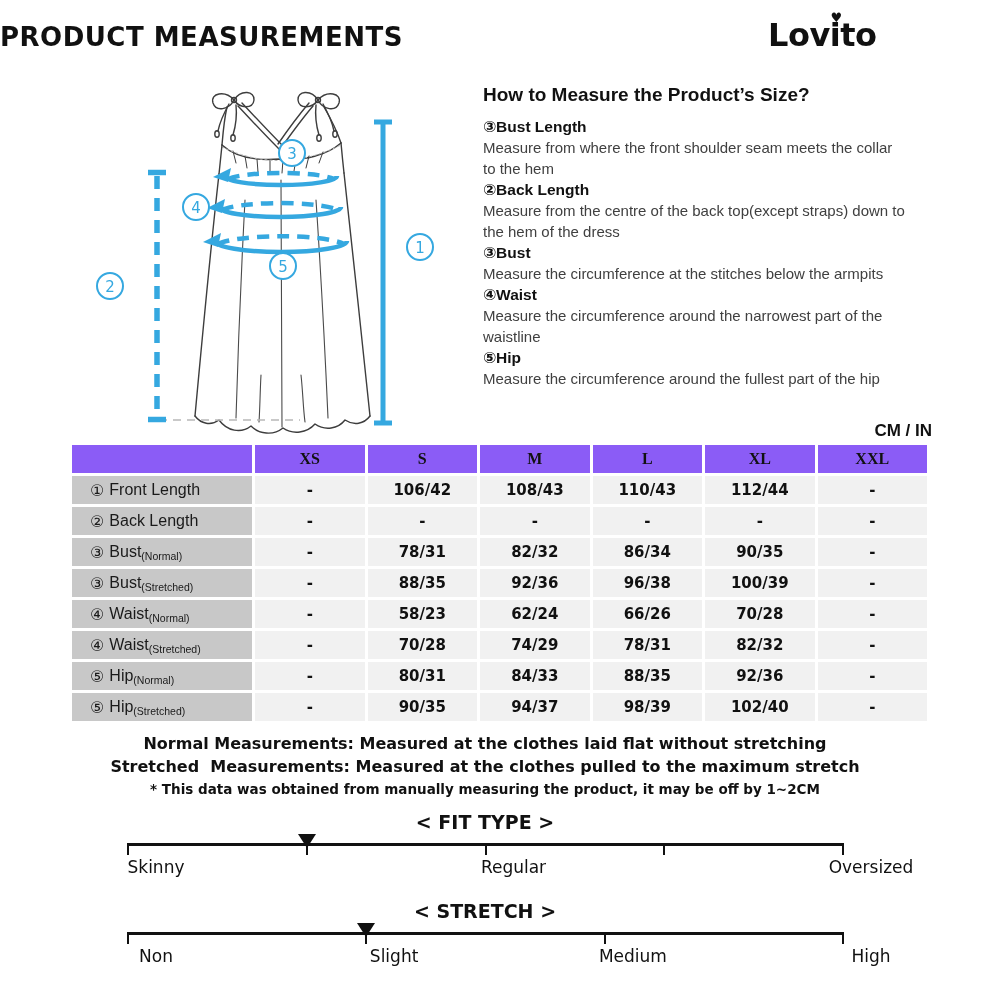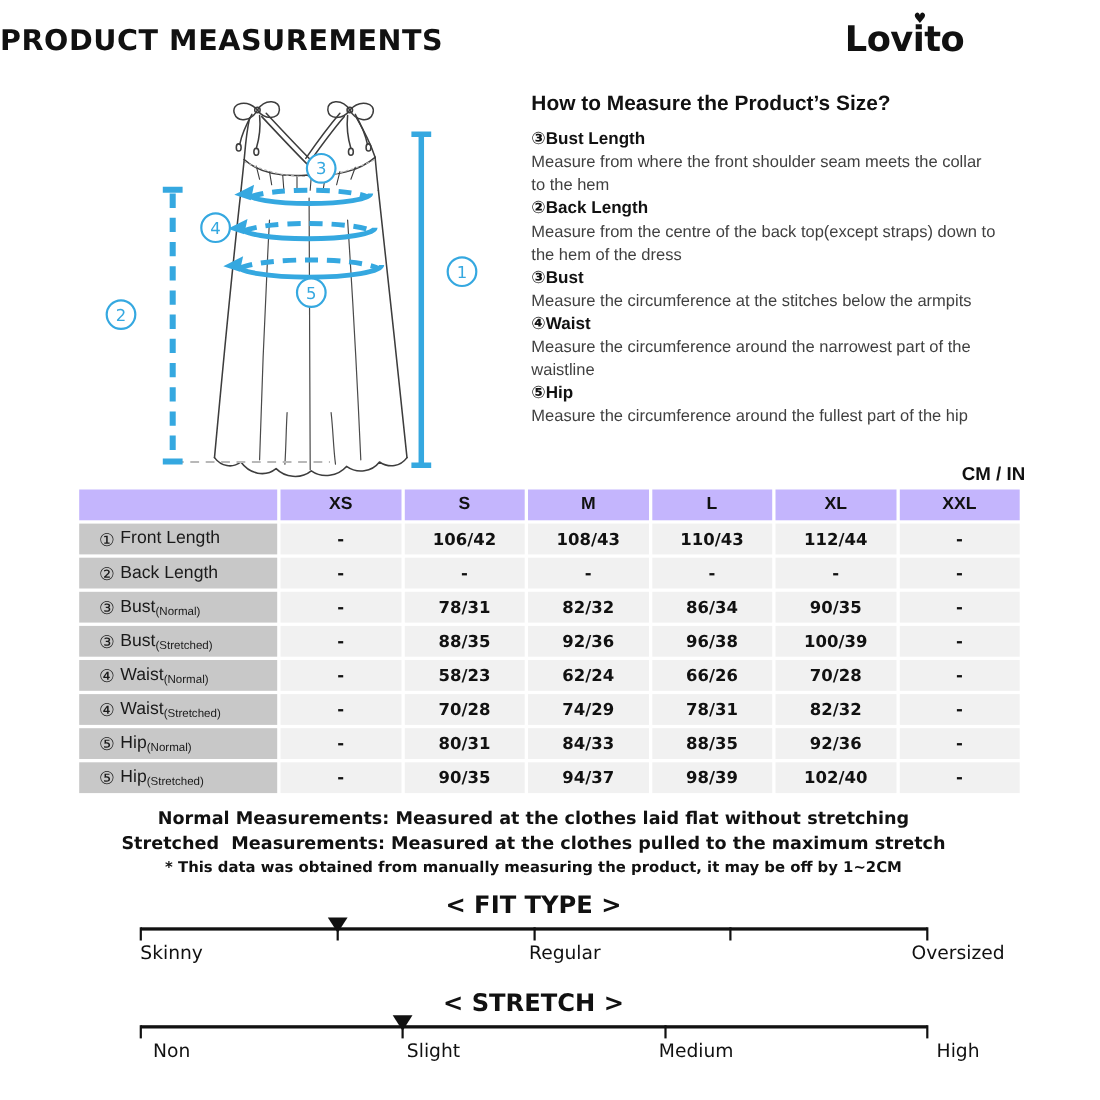--- a/index.html
+++ b/index.html
@@ -21,37 +21,37 @@
   .howto h2{margin:0 0 10px 0;font-size:19px;font-weight:700;}
   .howto-label{font-size:15.5px;font-weight:700;line-height:21px;}
   .howto-desc{font-size:15px;line-height:21px;color:#404040;white-space:pre-line;}
 
   .cmin{position:absolute;right:68px;top:389px;font-size:17px;font-weight:700;margin-top:32px;}
 
   
   .sizetable{position:absolute;left:72px;top:445px;width:855px;
              display:grid;grid-template-columns:180px repeat(6,1fr);gap:3px;}
   .sizetable>div{height:28px;display:flex;align-items:center;justify-content:center;}
-  .th{background:#c4b5fd;font-family:Liberation Sans, sans-serif;font-weight:700;font-size:16px;}
+  .th{background:#8b5cf6;font-family:Liberation Serif, serif;font-weight:700;font-size:16px;}
   .tl{background:#c8c8c8;justify-content:flex-start !important;padding-left:18px;font-size:16px;color:#1a1a1a;}
   .tl .num{font-family:"DejaVu Sans",sans-serif;font-size:16px;margin-right:5px;}
   .tl .sub{font-size:10.5px;align-self:flex-end;padding-bottom:4px;}
   .td{background:#f1f1f1;font-family:"DejaVu Sans",sans-serif;font-weight:700;font-size:15px;}
 
   
   .notes{position:absolute;left:0;top:732px;width:970px;text-align:center;
          font-family:"DejaVu Sans",sans-serif;}
   .note-main{font-size:16px;font-weight:700;line-height:23px;white-space:pre-wrap;}
   .note-small{font-size:13.5px;font-weight:600;margin-top:3px;}
 
   
   .scale-block{position:absolute;left:0;width:1000px;height:82px;}
   #fit-block{top:811px;} #stretch-block{top:900px;text-align:right;}
   .scale-title{position:absolute;left:485px;transform:translateX(-50%);
-               font-family:"DejaVu Sans",sans-serif;font-size:22px;font-weight:800;white-space:nowrap;}
+               font-family:"DejaVu Sans",sans-serif;font-size:19px;font-weight:800;white-space:nowrap;}
   .scale-line{position:absolute;left:128px;top:32px;width:715px;height:3px;background:#111;}
   .tick{position:absolute;top:0;width:2px;height:12px;background:#111;transform:translateX(-1px);}
   .marker{position:absolute;top:-9px;width:0;height:0;transform:translateX(-9px);
           border-left:9px solid transparent;border-right:9px solid transparent;border-top:14px solid #111;}
   .scale-labels{position:absolute;left:128px;top:46px;width:715px;height:22px;}
   .scale-label{position:absolute;transform:translateX(-50%);white-space:nowrap;
                font-family:"DejaVu Sans",sans-serif;font-size:17px;font-weight:400;margin-left:28px;}
 </style>
 </head>
 <body>

